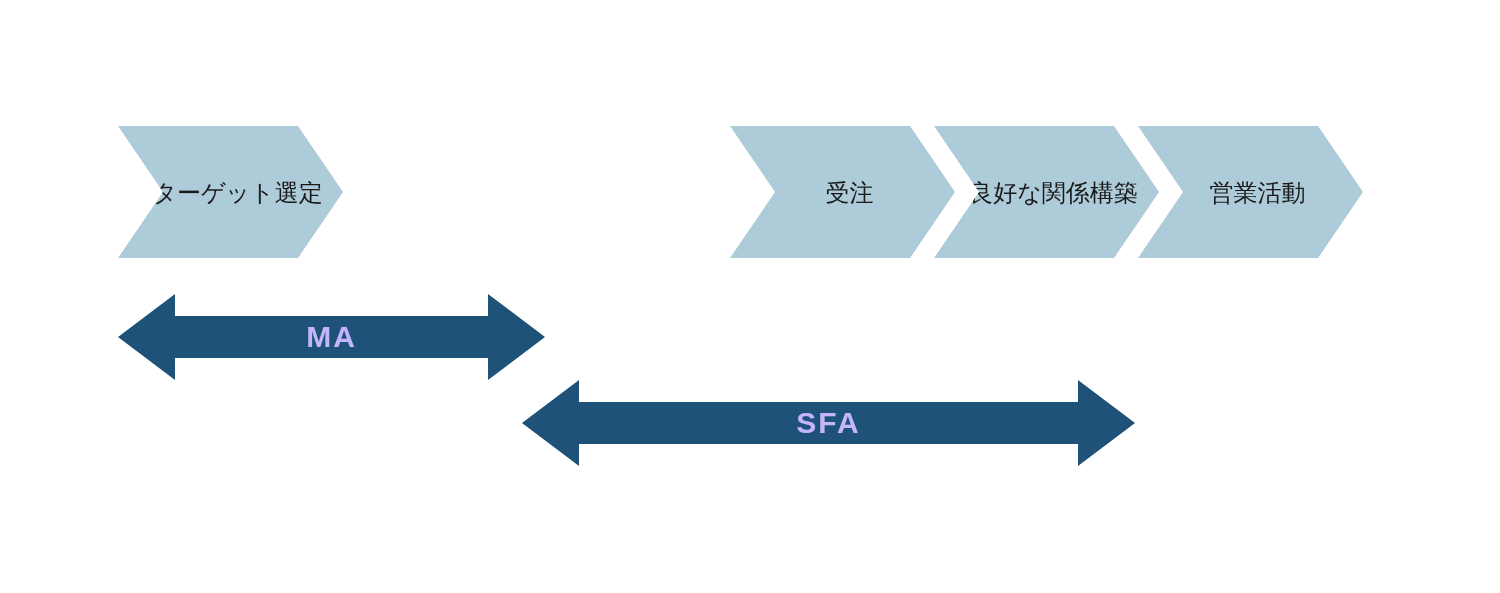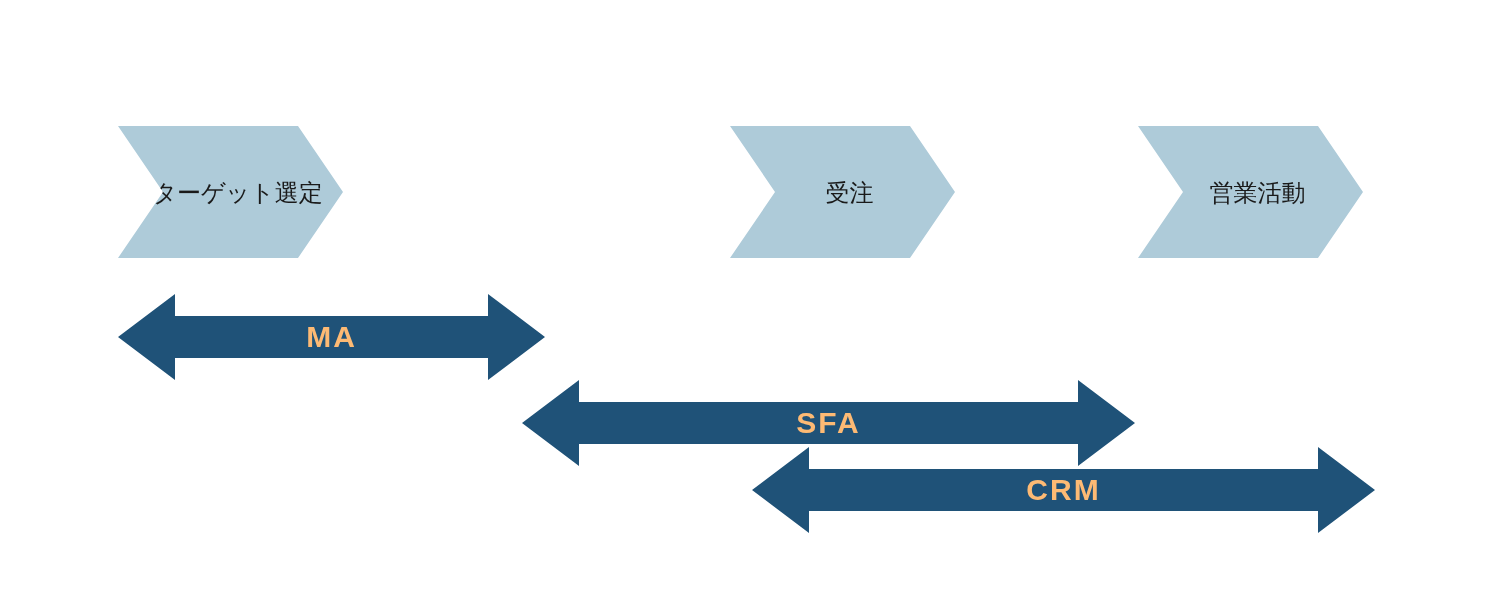--- a/index.html
+++ b/index.html
@@ -68,21 +68,21 @@
       calc(100% - 57px) 64px,
       57px 64px,
       57px 100%
     );
   }
   .arrow-ma  { left: 118px; top: 294px; width: 427px; }
   .arrow-sfa { left: 522px; top: 380px; width: 613px; }
   .arrow-crm { left: 752px; top: 447px; width: 623px; }
 
   .arrow-label {
-    color: #fdba74;
+    color: #c4b5fd;
     font-weight: bold;
     font-size: 30px;
     letter-spacing: 2px;
   }
 </style>
 </head>
 <body>
 
 <div class="canvas">
 
@@ -95,32 +95,35 @@
 
 
 
   <div class="chevron chevron-4">
     <div class="stage-text">
       <span>受注</span>
       <span></span>
     </div>
   </div>
 
+  <div class="chevron chevron-5">
+    <div class="stage-text">
+      <span>良好な関係構築</span>
+      <span></span>
+    </div>
+  </div>
 
   <div class="chevron chevron-6">
     <div class="stage-text">
       <span>営業活動</span>
     </div>
   </div>
 
   <div class="dbl-arrow arrow-ma">
     <span class="arrow-label">MA</span>
   </div>
 
   <div class="dbl-arrow arrow-sfa">
     <span class="arrow-label">SFA</span>
   </div>
 
-  <div class="dbl-arrow arrow-crm">
-    <span class="arrow-label">CRM</span>
-  </div>
 
 </div>
 
 </body></html>

